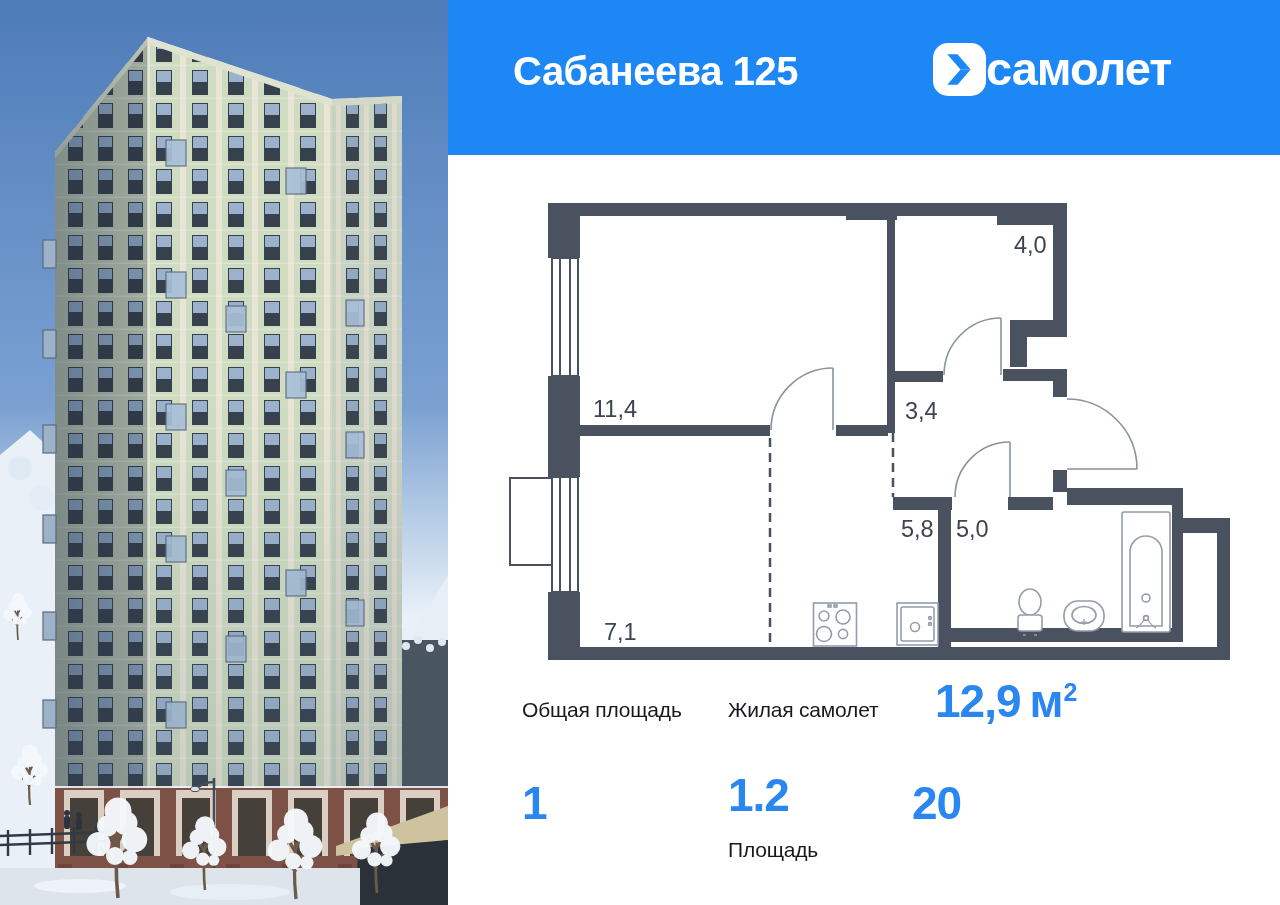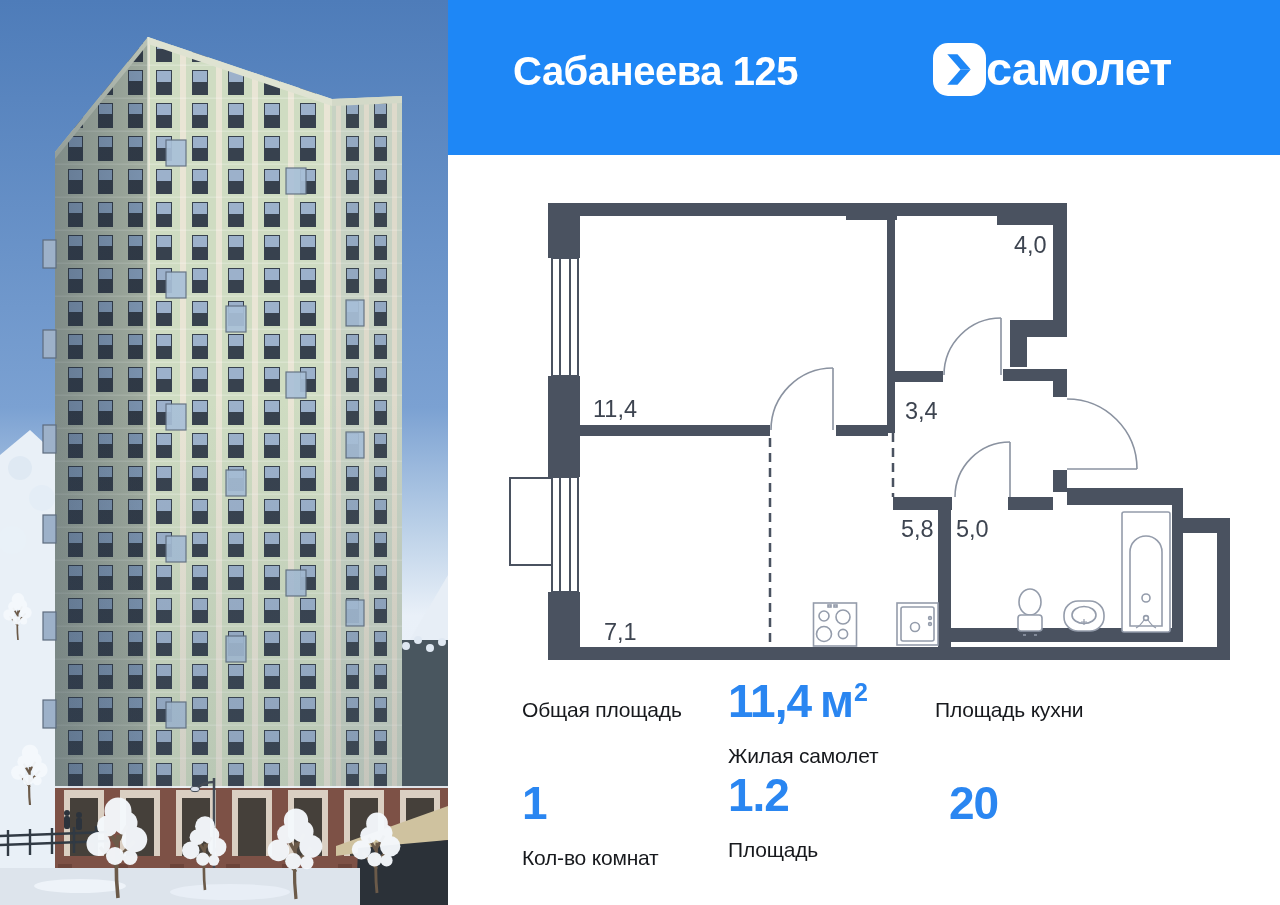--- a/index.html
+++ b/index.html
@@ -293,32 +293,30 @@
       <text x="901" y="537">5,8</text>
       <text x="956" y="537">5,0</text>
       <text x="604" y="640">7,1</text>
     </g>
   </svg>
 
   <div class="stat" style="left:522px;top:678px">
     <div class="lbl">Общая площадь</div>
   </div>
   <div class="stat" style="left:728px;top:678px">
-    <div class="val"><span>11,4</span><span class="unit">м</span><span class="sup">2</span></div>
     <div class="lbl">Жилая самолет</div>
   </div>
   <div class="stat" style="left:935px;top:678px">
-    <div class="lbl">Площадь кухни</div>
+    <div class="val"><span>12,9</span><span class="unit">м</span><span class="sup">2</span></div>
   </div>
 
   <div class="stat" style="left:522px;top:780px">
     <div class="val"><span>1</span></div>
-    <div class="lbl">Кол-во комнат</div>
   </div>
   <div class="stat" style="left:728px;top:772px">
     <div class="val"><span>1.2</span></div>
     <div class="lbl">Площадь</div>
   </div>
-  <div class="stat" style="left:949px;top:780px">
+  <div class="stat" style="left:912px;top:780px">
     <div class="val"><span>20</span></div>
   </div>
 
 </div>
 
 </body></html>

